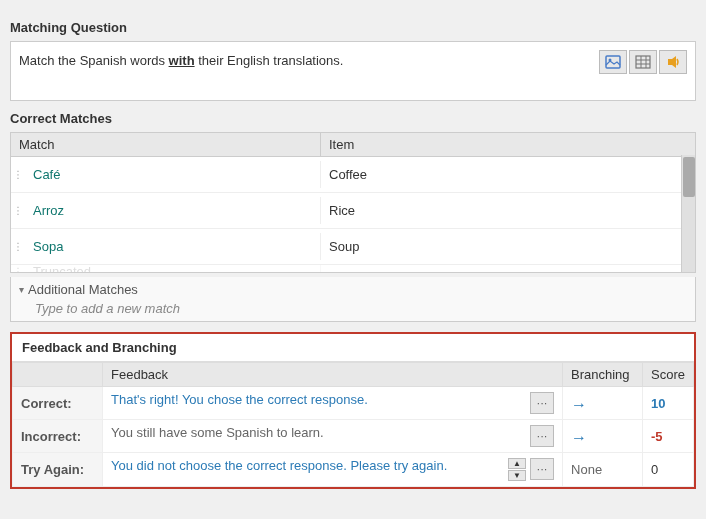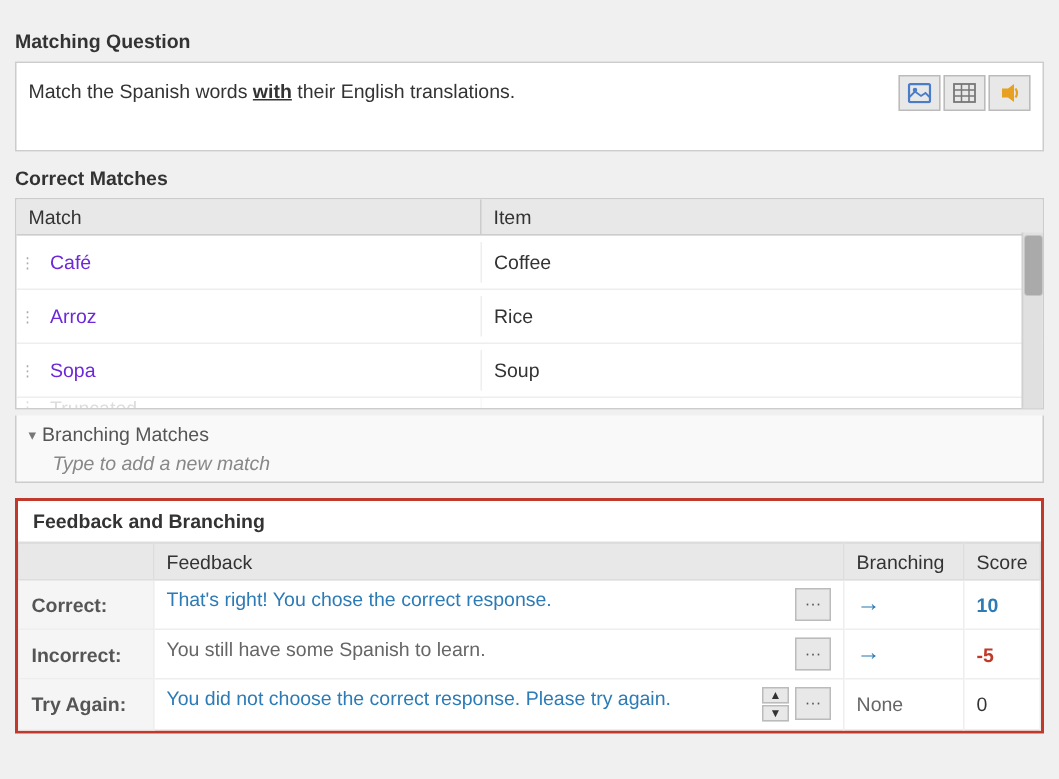--- a/index.html
+++ b/index.html
@@ -100,21 +100,21 @@
       color: #aaa;
       text-align: center;
       font-size: 10px;
       padding: 6px 2px;
       cursor: grab;
     }
     .match-item {
       width: 296px;
       padding: 6px 8px;
       border-right: 1px solid #eee;
-      color: #6d28d9;
+      color: #0f766e;
     }
     .match-value {
       flex: 1;
       padding: 10px 8px;
       color: #333;
     }
     .match-close {
       width: 22px;
       text-align: center;
       color: #888;
@@ -327,21 +327,21 @@
 
       <div style="position:absolute; right:0; top:22px; bottom:0; width:14px; background:#e0e0e0; border-left:1px solid #ccc;">
         <div style="width:12px; height:40px; background:#aaa; margin:2px auto; border-radius:2px;"></div>
       </div>
     </div>
   </div>
 
   <div class="additional-matches">
     <div class="additional-header">
       <span class="chevron">▾</span>
-      <span class="additional-label">Branching Matches</span>
+      <span class="additional-label">Additional Matches</span>
     </div>
     <div class="add-match-hint">Type to add a new match</div>
   </div>
 
   <div class="feedback-section">
     <div class="feedback-title">Feedback and Branching</div>
     <table class="feedback-table">
       <thead>
         <tr>
           <th></th>

